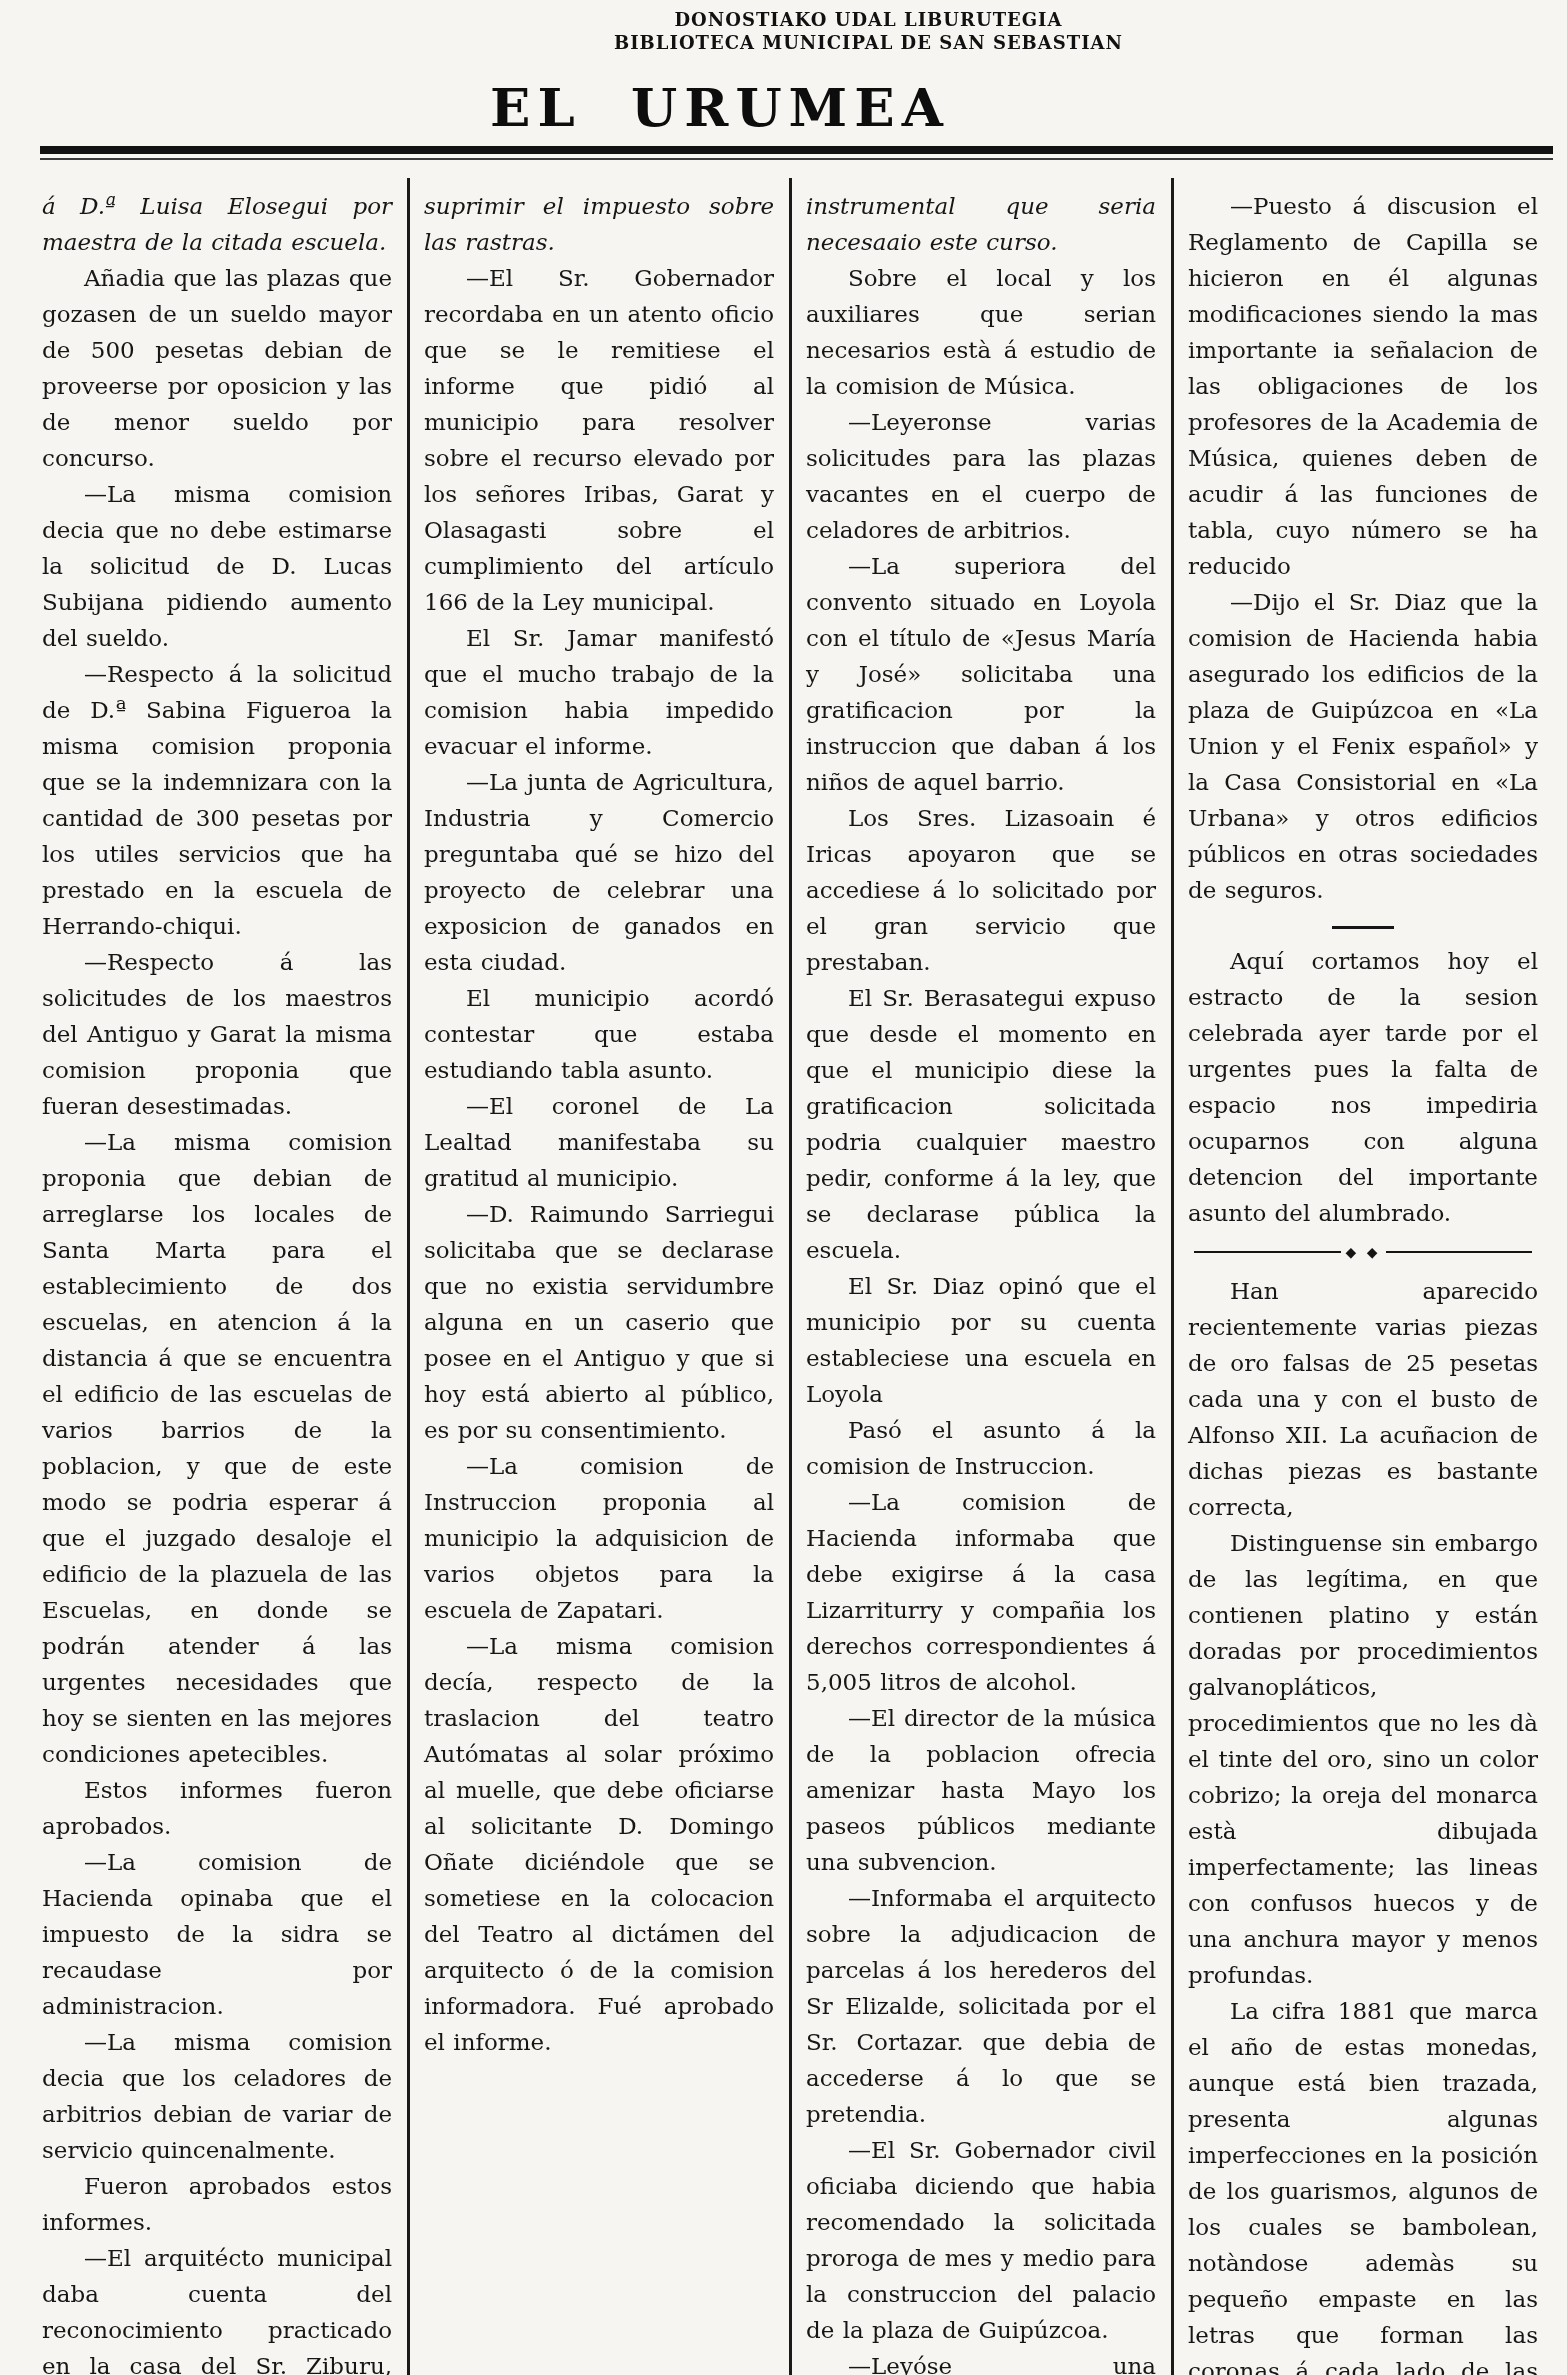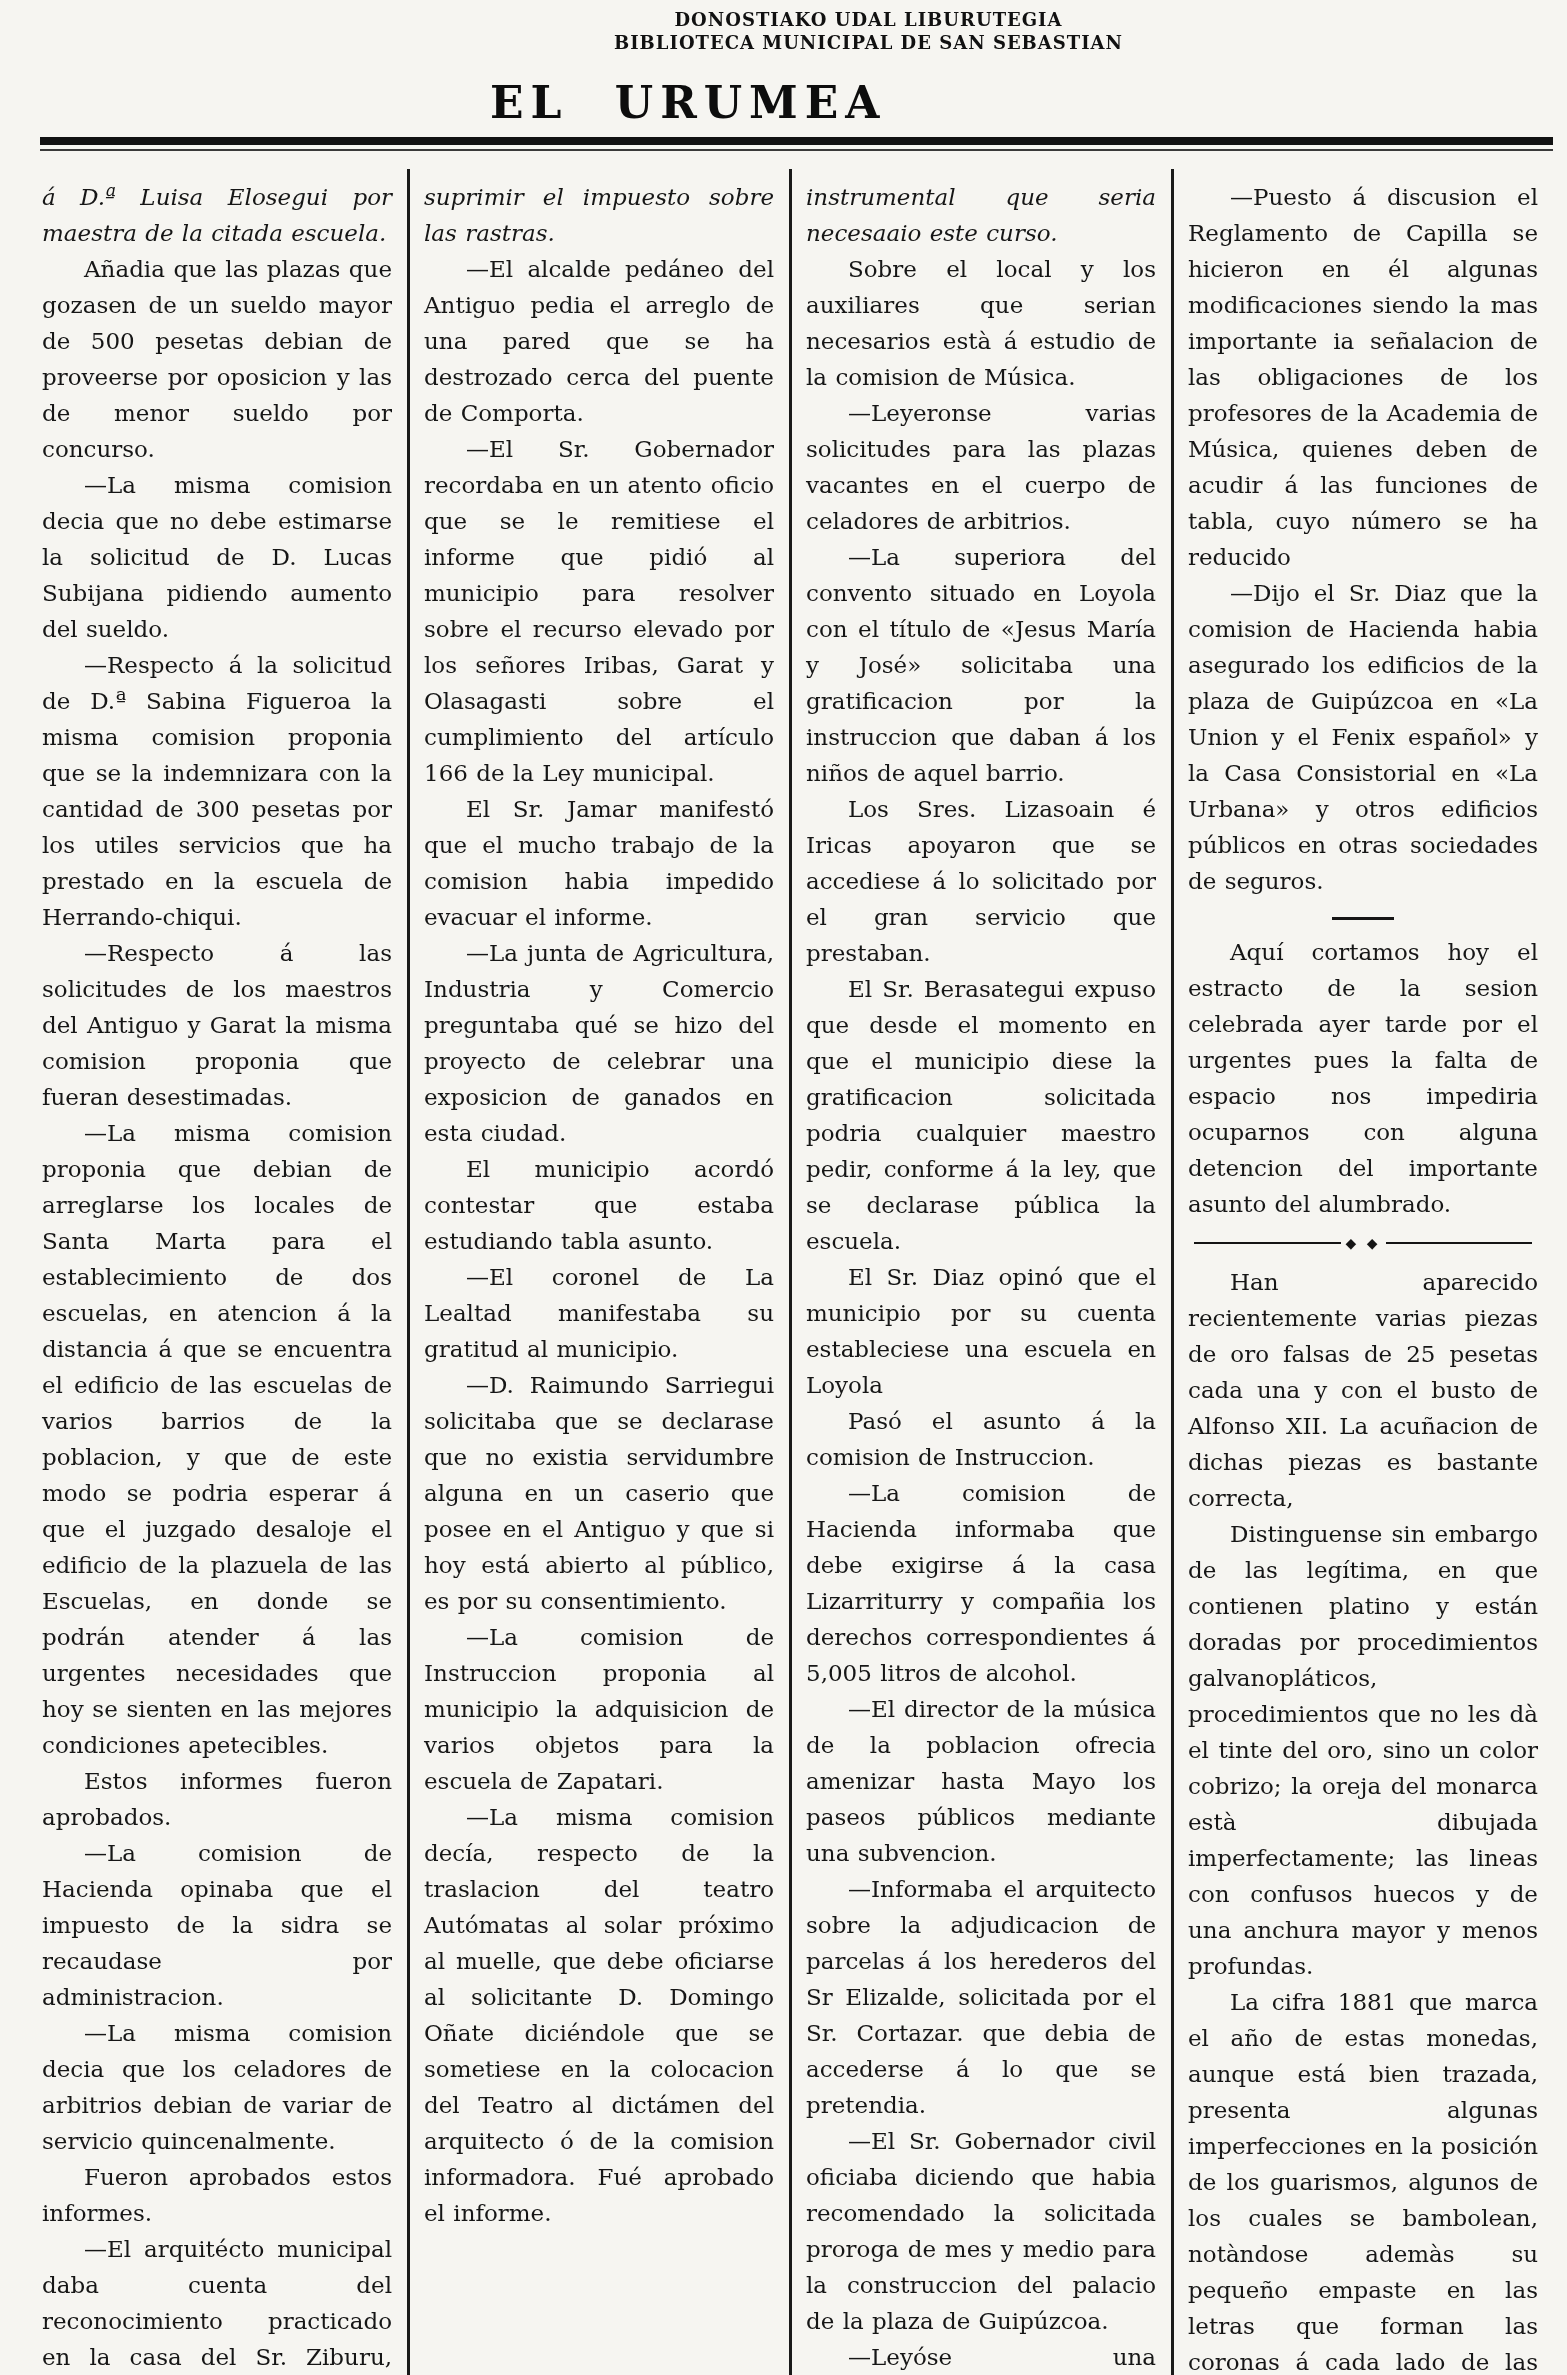--- a/index.html
+++ b/index.html
@@ -25,21 +25,21 @@
     transform: translateX(72px);
     font-weight: 700;
     font-size: 18px;
     line-height: 1.3;
     letter-spacing: 1px;
     color: #111;
   }
   .masthead {
     margin: 26px 0 0 0;
     padding-left: 450px;
-    font-size: 44px;
+    font-size: 53px;
     font-weight: 700;
     letter-spacing: 7px;
     word-spacing: 24px;
     line-height: 1;
     color: #0d0d0d;
   }
   .masthead-rule { margin-top: 12px; }
   .masthead-rule .bar  { height: 8px; background: #121212; }
   .masthead-rule .line { height: 2px; background: #3a3a3a; margin-top: 4px; }
 
@@ -117,21 +117,20 @@
         <p>—Respecto á las solicitudes de los maestros del Antiguo y Garat la misma comision proponia que fueran desestimadas.</p>
         <p>—La misma comision proponia que debian de arreglarse los locales de Santa Marta para el establecimiento de dos escuelas, en atencion á la distancia á que se encuentra el edificio de las escuelas de varios barrios de la poblacion, y que de este modo se podria esperar á que el juzgado desaloje el edificio de la plazuela de las Escuelas, en donde se podrán atender á las urgentes necesidades que hoy se sienten en las mejores condiciones apetecibles.</p>
         <p>Estos informes fueron aprobados.</p>
         <p>—La comision de Hacienda opinaba que el impuesto de la sidra se recaudase por administracion.</p>
         <p>—La misma comision decia que los celadores de arbitrios debian de variar de servicio quincenalmente.</p>
         <p>Fueron aprobados estos informes.</p>
         <p>—El arquitécto municipal daba cuenta del reconocimiento practicado en la casa del Sr. Ziburu, recientemente construida en el ensanche.</p>
       </section>
       <section class="column">
         <p class="no-indent">suprimir el impuesto sobre las rastras.</p>
-        <p>—El alcalde pedáneo del Antiguo pedia el arreglo de una pared que se ha destrozado cerca del puente de Comporta.</p>
         <p>—El Sr. Gobernador recordaba en un atento oficio que se le remitiese el informe que pidió al municipio para resolver sobre el recurso elevado por los señores Iribas, Garat y Olasagasti sobre el cumplimiento del artículo 166 de la Ley municipal.</p>
         <p>El Sr. Jamar manifestó que el mucho trabajo de la comision habia impedido evacuar el informe.</p>
         <p>—La junta de Agricultura, Industria y Comercio preguntaba qué se hizo del proyecto de celebrar una exposicion de ganados en esta ciudad.</p>
         <p>El municipio acordó contestar que estaba estudiando tabla asunto.</p>
         <p>—El coronel de La Lealtad manifestaba su gratitud al municipio.</p>
         <p>—D. Raimundo Sarriegui solicitaba que se declarase que no existia servidumbre alguna en un caserio que posee en el Antiguo y que si hoy está abierto al público, es por su consentimiento.</p>
         <p>—La comision de Instruccion proponia al municipio la adquisicion de varios objetos para la escuela de Zapatari.</p>
         <p>—La misma comision decía, respecto de la traslacion del teatro Autómatas al solar próximo al muelle, que debe oficiarse al solicitante D. Domingo Oñate diciéndole que se sometiese en la colocacion del Teatro al dictámen del arquitecto ó de la comision informadora. Fué aprobado el informe.</p>
       </section>
       <section class="column">

